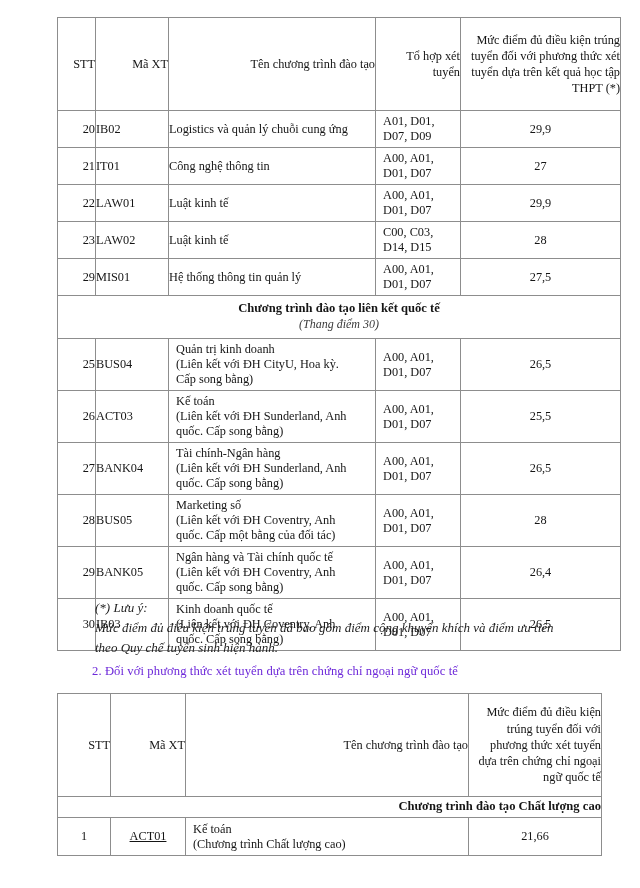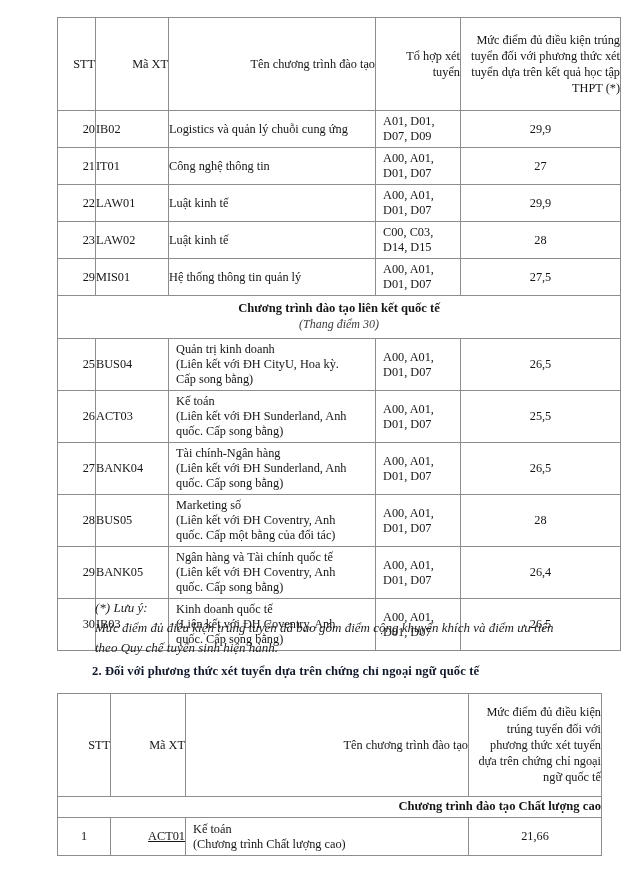--- a/index.html
+++ b/index.html
@@ -54,21 +54,21 @@
 
   
   .c-stt   { width: 38px;  text-align: right; font-family: Liberation Serif, serif; }
   .c-ma    { width: 73px;  text-align: left;   }
   .c-ten   { width: 207px; text-align: left;   }
   .c-to    { width: 85px;  text-align: left; margin-top: 6px;   }
   .c-muc   { width: 160px; text-align: center; }
 
   
   .t2-stt  { width: 53px;  text-align: center; }
-  .t2-ma   { width: 75px;  text-align: right; text-decoration: underline;   }
+  .t2-ma   { width: 75px;  text-align: center; text-decoration: underline;   }
   .t2-ten  { width: 283px; text-align: left;   }
   .t2-muc  { width: 133px; text-align: center; }
 
   .hdr-cell {
     text-align: right;
     line-height: 1.32;
     padding: 4px 3px;
     font-weight: 700;
   }
   .hdr-plain {
@@ -129,24 +129,24 @@
     line-height: 1.52;
     color: #1d1d1d;
   }
   #note-block .note-line { display: block; }
 
   
   #heading-two {
     position: absolute;
     left: 92px;
     top: 664px;
-    font-weight: 700;
+    font-weight: 400;
     font-size: 12.6px;
     letter-spacing: 0.1px;
-    color: #0f172a;
+    color: #6d28d9;
   }
 </style>
 </head>
 <body>
 
 <div class="page">
 
   <table id="table-one" class="doc-table">
     <colgroup>
       <col class="c-stt">

